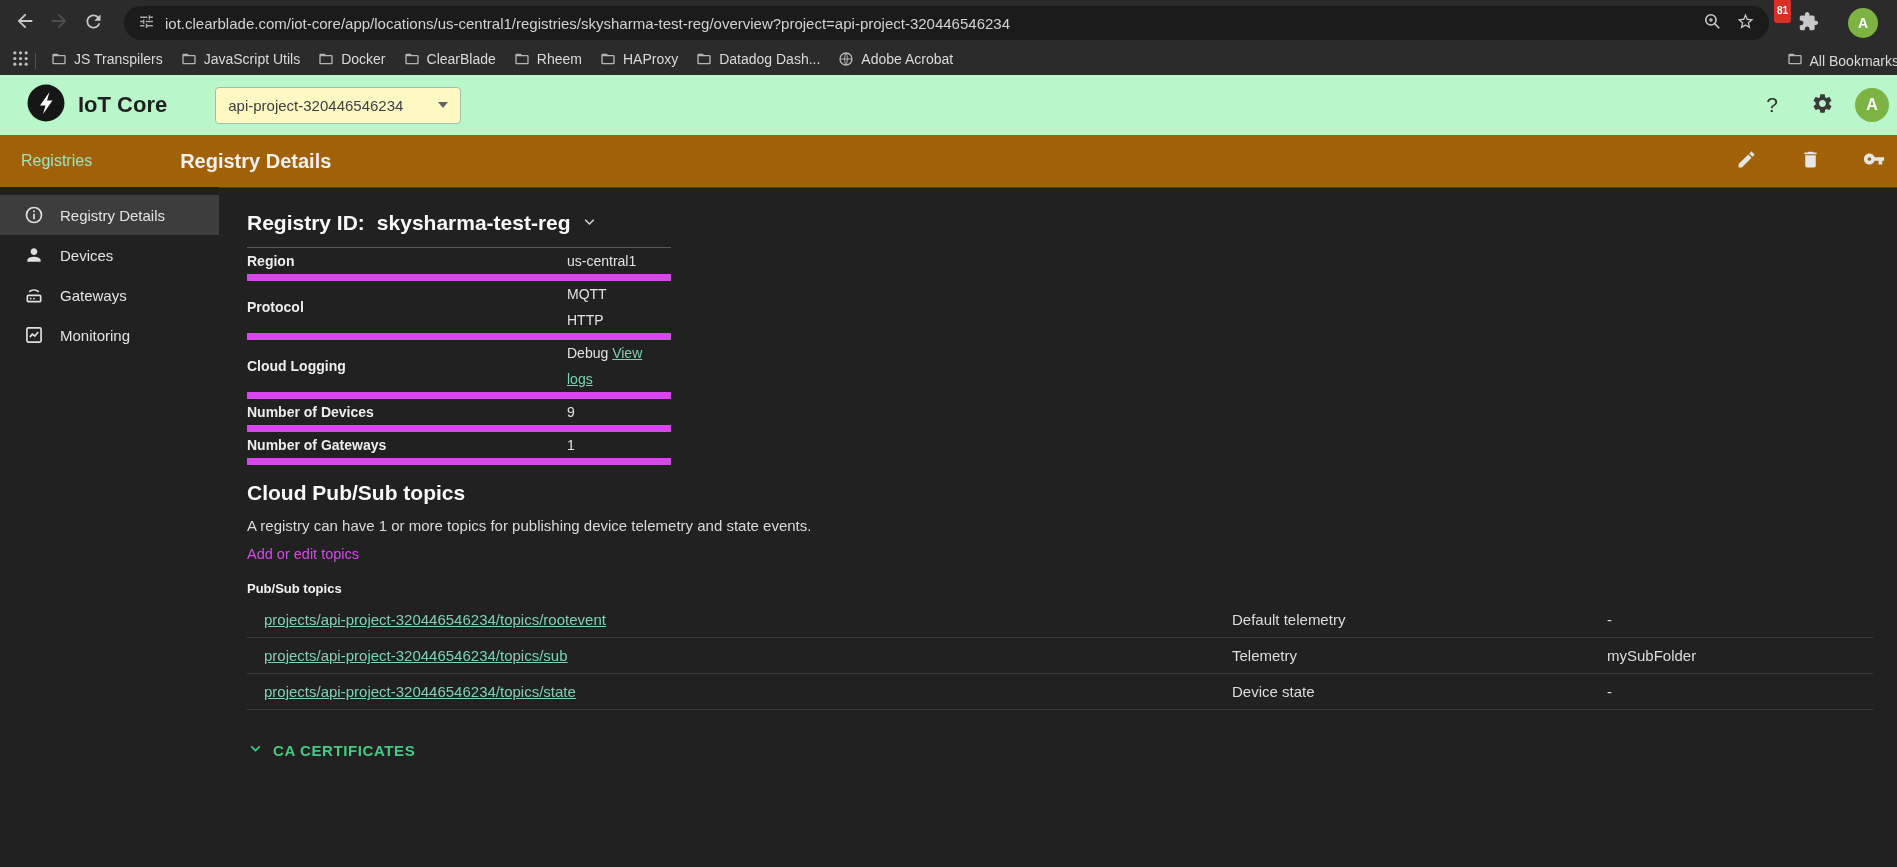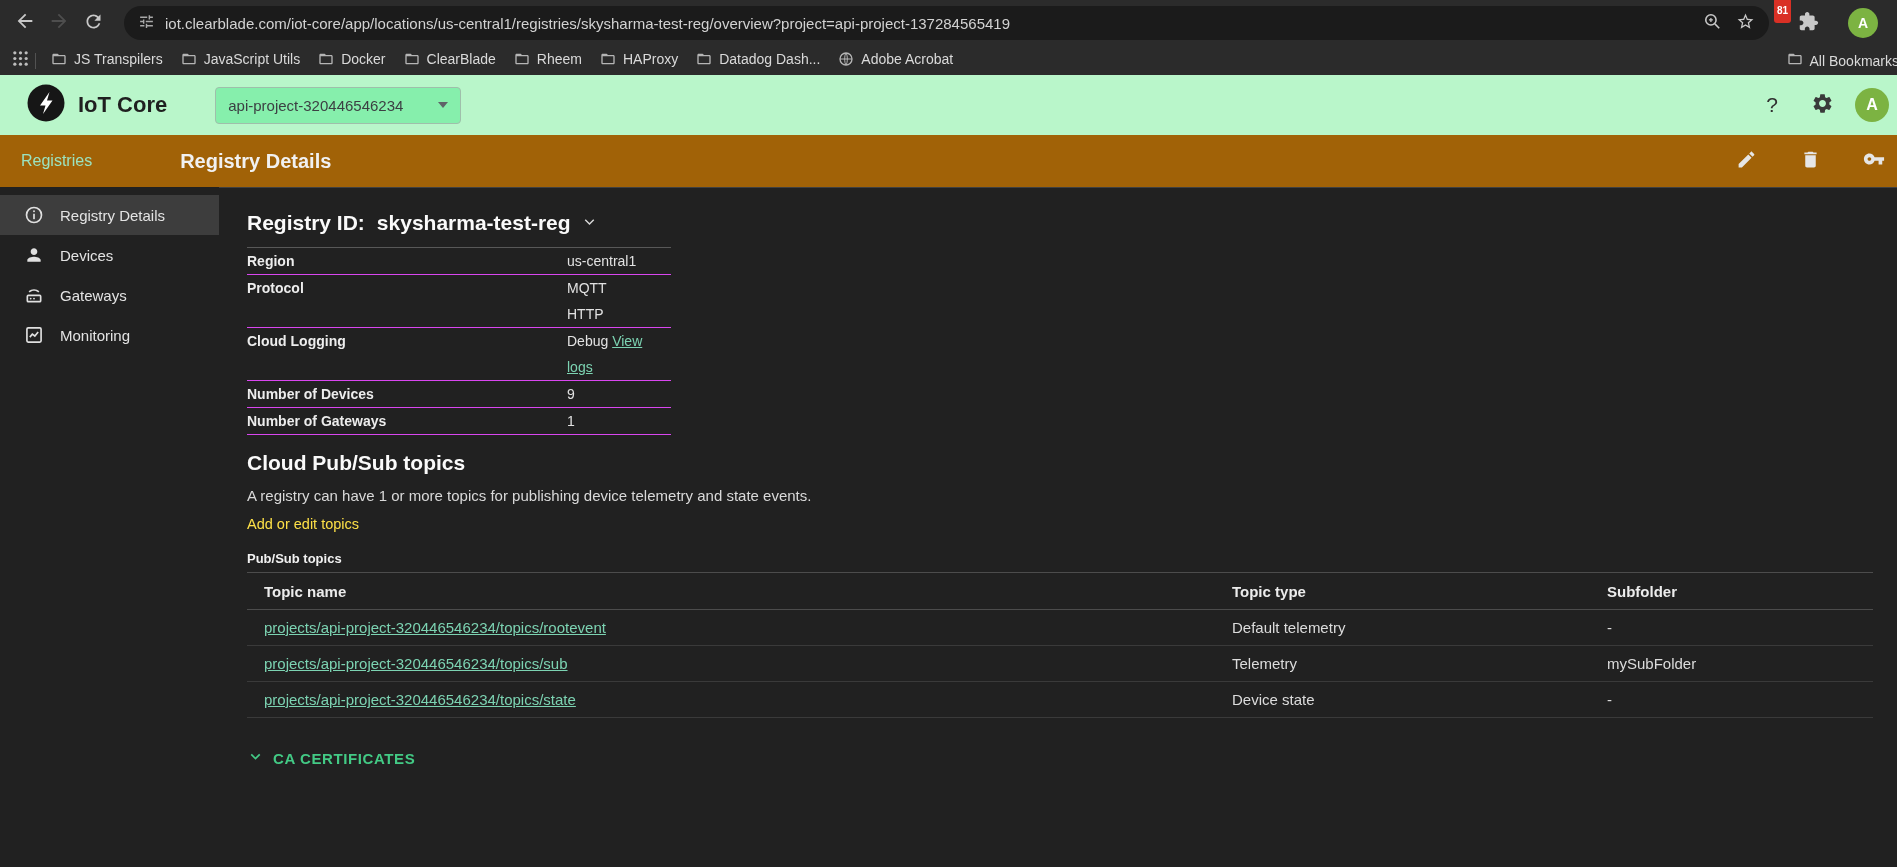--- a/index.html
+++ b/index.html
@@ -39,21 +39,21 @@
   
   .bookmarks { height: 29px; background: #2b2b2b; display: flex; align-items: center; padding: 0 12px; flex: none; overflow: hidden; }
   .bm-item { display: flex; align-items: flex-start; gap: 7px; padding: 3px 9px; border-radius: 6px; color: #dadada; font-size: 14px; white-space: nowrap; flex: none; }
   .bm-divider { width: 1px; height: 16px; background: #525252; margin: 0 6px; flex: none; }
   .bm-right { margin-left: auto; margin-right: -14px; display: flex; align-items: center; gap: 7px; color: #dadada; font-size: 14px; white-space: nowrap; flex: none; }
 
   
   .app-header { height: 60px; background: #b9f6ca; display: flex; align-items: center; padding: 0 4px 0 26px; flex: none; }
   .app-title { font-size: 22px; font-weight: bold; color: #1f1f1f; margin-left: 12px; }
   .proj-select {
-    margin-left: 48px; width: 246px; height: 37px; background: #86efac; border: 1px solid #9fbfab;
+    margin-left: 48px; width: 246px; height: 37px; background: #fef9c3; border: 1px solid #9fbfab;
     border-radius: 4px; display: flex; align-items: center; padding: 0 12px; font-size: 15px; color: #3c4043;
   }
   .caret-down { width: 0; height: 0; border-left: 5px solid transparent; border-right: 5px solid transparent; border-top: 6px solid #5f6368; margin-left: auto; }
   .header-right { margin-left: auto; display: flex; align-items: center; gap: 16px; padding-right: 4px; }
   .help-glyph { font-size: 21px; color: #303030; width: 34px; text-align: center; }
   .icon-btn { width: 34px; height: 34px; display: flex; align-items: center; justify-content: center; }
   .app-header .avatar { width: 34px; height: 34px; font-size: 16px; }
 
   
   .page-header { height: 52px; background: #a16207; display: flex; align-items: center; flex: none; }
@@ -66,28 +66,28 @@
   .sidebar { width: 219px; flex: none; padding-top: 8px; background: #212121; }
   .side-item { height: 40px; display: flex; align-items: center; padding-left: 24px; gap: 16px; color: #e3e3e3; font-size: 15px; }
   .side-item.selected { background: #3d3d3d; }
   .side-item .sicon { width: 20px; display: flex; align-items: center; justify-content: center; flex: none; }
   .main { flex: 1; border-top: 1px solid #404040; padding: 0 24px 0 28px; min-width: 0; }
 
   
   .reg-heading { margin-top: 23px; display: flex; align-items: center; gap: 10px; color: #fafafa; font-size: 21px; font-weight: bold; }
   .reg-heading .idval { margin-left: 2px; }
   .reg-table { margin-top: 12px; width: 424px; border-top: 1px solid #585858; }
-  .reg-row { display: flex; align-items: flex-start; border-bottom: 1px solid #d946ef; }
+  .reg-row { display: flex; align-items: center; border-bottom: 7px solid #d946ef; }
   .reg-label { width: 320px; flex: none; font-size: 14px; font-weight: bold; color: #ededed; line-height: 26px; }
   .reg-value { font-size: 14px; color: #e2e2e2; line-height: 26px; }
   .link { color: #7cd3b2; text-decoration: underline; }
 
   .section-h { margin-top: 16px; font-size: 21px; font-weight: bold; color: #fafafa; }
   .desc { margin-top: 12px; font-size: 15px; color: #d9d9d9; }
-  .add-link { display: inline-block; margin-top: 12px; font-size: 14.5px; color: #fde047; text-decoration: none; }
+  .add-link { display: inline-block; margin-top: 12px; font-size: 14.5px; color: #d946ef; text-decoration: none; }
   .sub-h { margin-top: 18px; font-size: 13px; font-weight: bold; color: #f1f1f1; }
 
   
   .ps-table { margin-top: 6px; }
   .ps-header, .ps-row { display: grid; grid-template-columns: 985px 375px 1fr; align-items: center; }
   .ps-header { height: 38px; border-top: 1px solid #4c4c4c; border-bottom: 1px solid #4c4c4c; color: #ececec; font-weight: bold; font-size: 15px; }
   .ps-row { height: 36px; border-bottom: 1px solid #3a3a3a; font-size: 15px; color: #dcdcdc; }
   .ps-cell:first-child { padding-left: 17px; }
 
   .ca-row { margin-top: 30px; display: flex; align-items: center; gap: 9px; color: #43ca85; font-weight: bold; font-size: 15px; letter-spacing: 0.6px; }
@@ -110,21 +110,21 @@
     </div>
     <div class="nav-btn" data-interactable="true">
       <span data-interactable="false"><svg width="21" height="21" viewBox="0 0 24 24">
             <path fill="#c8c8c8" d="M17.65 6.35C16.2 4.9 14.21 4 12 4c-4.42 0-7.99 3.58-7.99 8s3.57 8 7.99 8c3.73 0 6.84-2.55 7.73-6h-2.08c-.82 2.33-3.04 4-5.65 4-3.31 0-6-2.69-6-6s2.69-6 6-6c1.66 0 3.14.69 4.22 1.78L13 11h7V4l-2.35 2.35z"></path>
           </svg></span>
     </div>
     <div class="omnibox" data-interactable="true">
       <span data-interactable="true"><svg width="17" height="17" viewBox="0 0 24 24">
             <path fill="#a8a8a8" d="M3 17v2h6v-2H3zM3 5v2h10V5H3zm10 16v-2h8v-2h-8v-2h-2v6h2zM7 9v2H3v2h4v2h2V9H7zm14 4v-2H11v2h10zm-6-4h2V7h4V5h-4V3h-2v6z"></path>
           </svg></span>
-      <span class="url" data-interactable="true">iot.clearblade.com/iot-core/app/locations/us-central1/registries/skysharma-test-reg/overview?project=api-project-137284565419</span>
+      <span class="url" data-interactable="true">iot.clearblade.com/iot-core/app/locations/us-central1/registries/skysharma-test-reg/overview?project=api-project-320446546234</span>
       <span class="spacer" data-interactable="false"></span>
       <span class="omni-icons" data-interactable="false">
         <span data-interactable="true"><svg width="19" height="19" viewBox="0 0 24 24">
               <circle cx="10" cy="10" r="6.5" fill="none" stroke="#c8c8c8" stroke-width="2"></circle>
               <path d="M15 15l5.5 5.5" stroke="#c8c8c8" stroke-width="2"></path>
               <path d="M7.5 10h5M10 7.5v5" stroke="#c8c8c8" stroke-width="1.6"></path>
             </svg></span>
         <span data-interactable="true"><svg width="19" height="19" viewBox="0 0 24 24">
               <path fill="#c8c8c8" d="M22 9.24l-7.19-.62L12 2 9.19 8.63 2 9.24l5.46 4.73L5.82 21 12 17.27 18.18 21l-1.63-7.03L22 9.24zM12 15.4l-3.76 2.27 1-4.28-3.32-2.88 4.38-.38L12 6.1l1.71 4.04 4.38.38-3.32 2.88 1 4.28L12 15.4z"></path>
             </svg></span>
@@ -341,25 +341,20 @@
         </div>
       </div>
 
       <div class="section-h" data-interactable="false">Cloud Pub/Sub topics</div>
       <div class="desc" data-interactable="false">A registry can have 1 or more topics for publishing device telemetry and state events.</div>
       <a class="add-link" data-interactable="true">Add or edit topics</a>
 
       <div class="sub-h" data-interactable="false">Pub/Sub topics</div>
 
       <div class="ps-table" data-interactable="false">
-        <div class="ps-header" data-interactable="false">
-          <div class="ps-cell" data-interactable="false">Topic name</div>
-          <div class="ps-cell" data-interactable="false">Topic type</div>
-          <div class="ps-cell" data-interactable="false">Subfolder</div>
-        </div>
         <div class="ps-row" data-interactable="false">
           <div class="ps-cell"><a class="link" data-interactable="true">projects/api-project-320446546234/topics/rootevent</a></div>
           <div class="ps-cell" data-interactable="false">Default telemetry</div>
           <div class="ps-cell" data-interactable="false">-</div>
         </div>
         <div class="ps-row" data-interactable="false">
           <div class="ps-cell"><a class="link" data-interactable="true">projects/api-project-320446546234/topics/sub</a></div>
           <div class="ps-cell" data-interactable="false">Telemetry</div>
           <div class="ps-cell" data-interactable="false">mySubFolder</div>
         </div>

